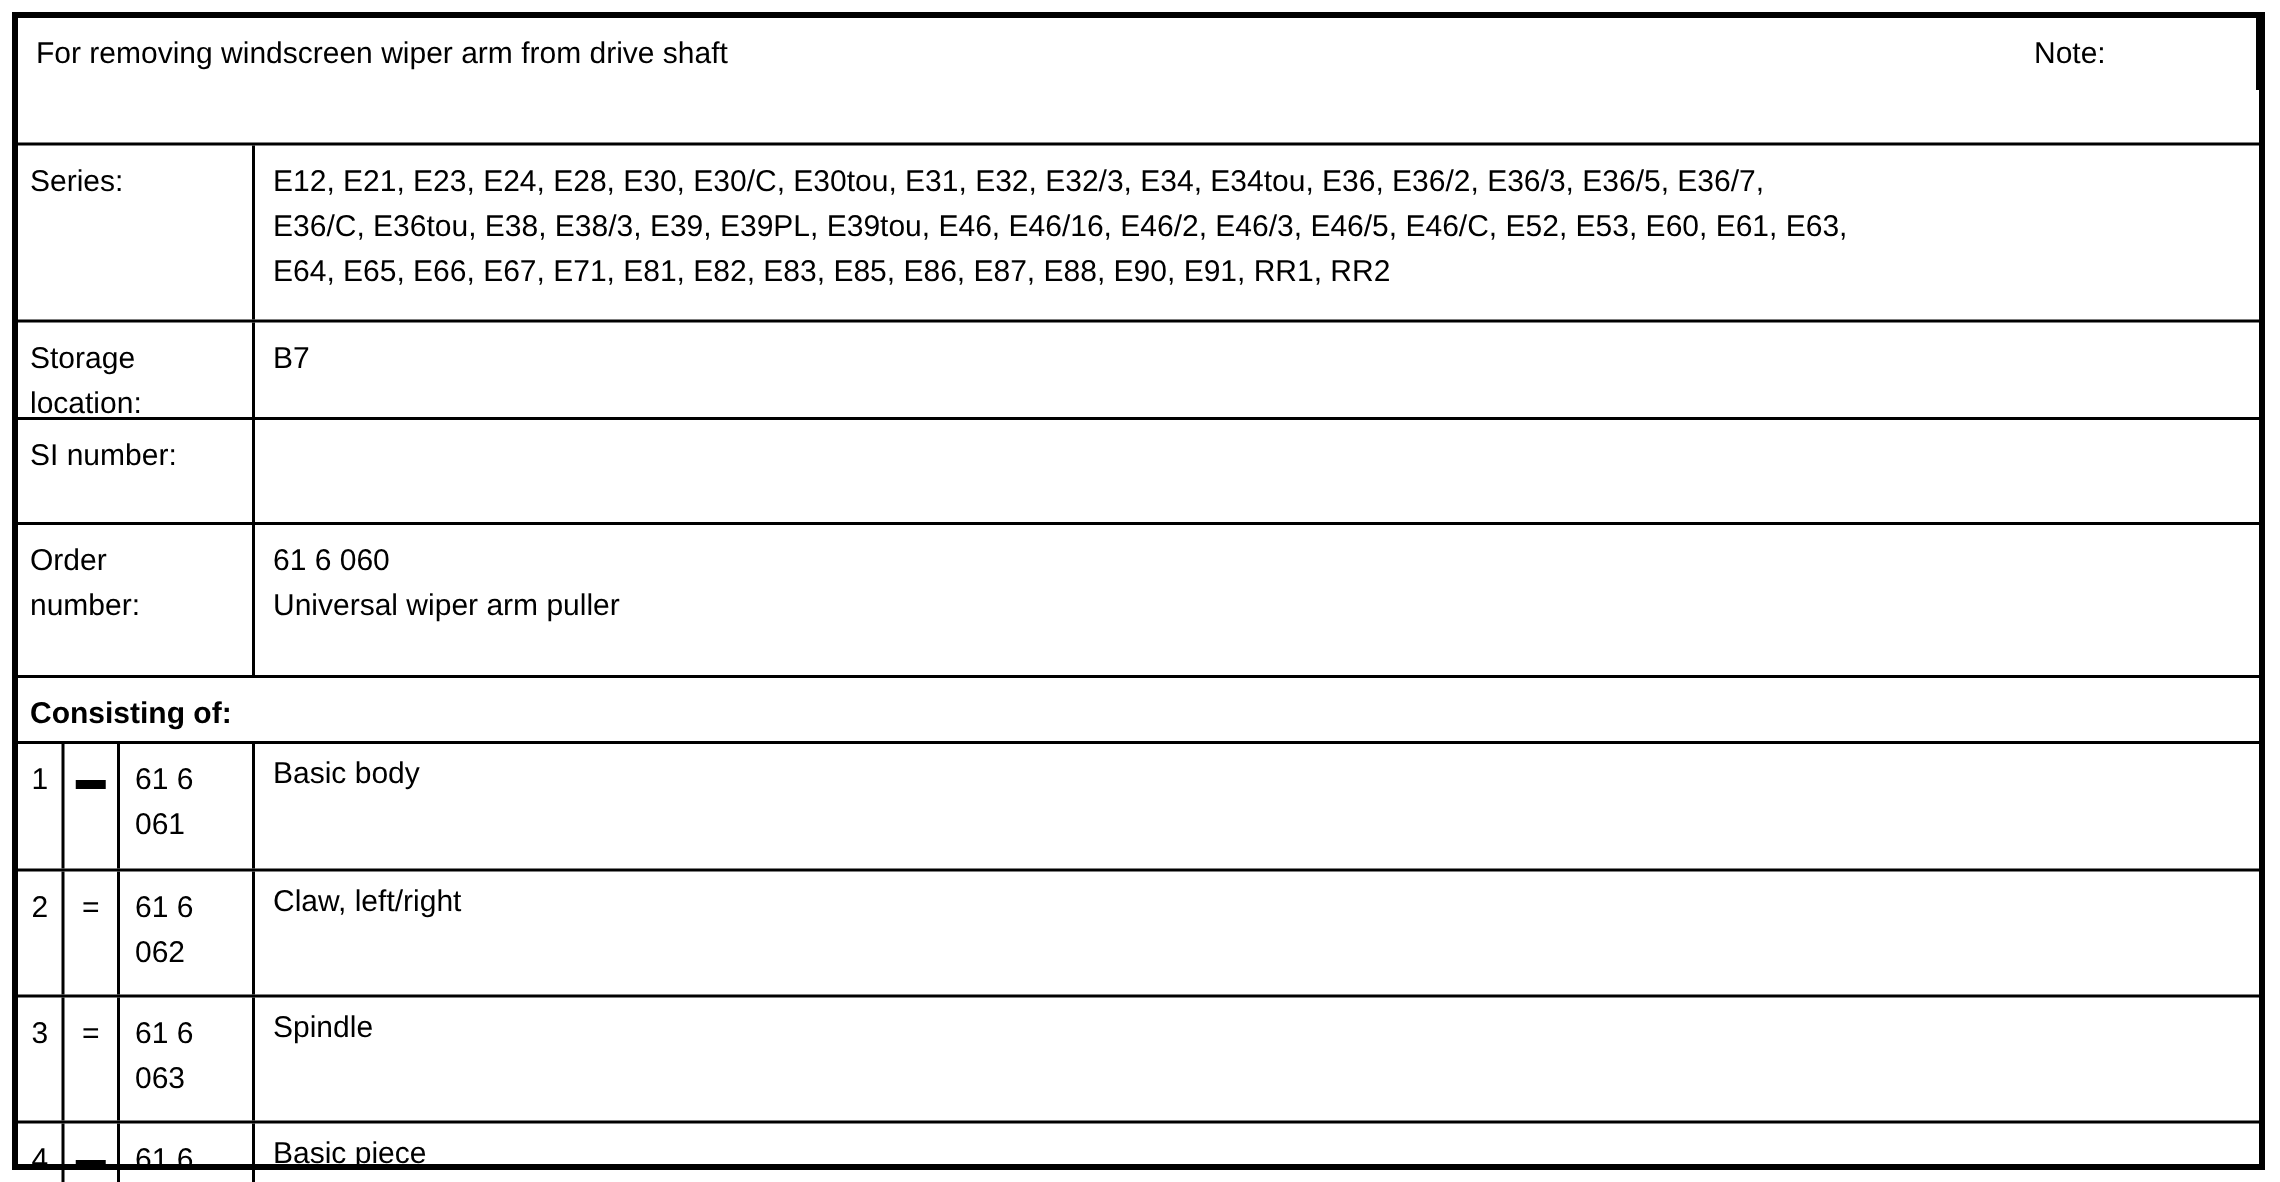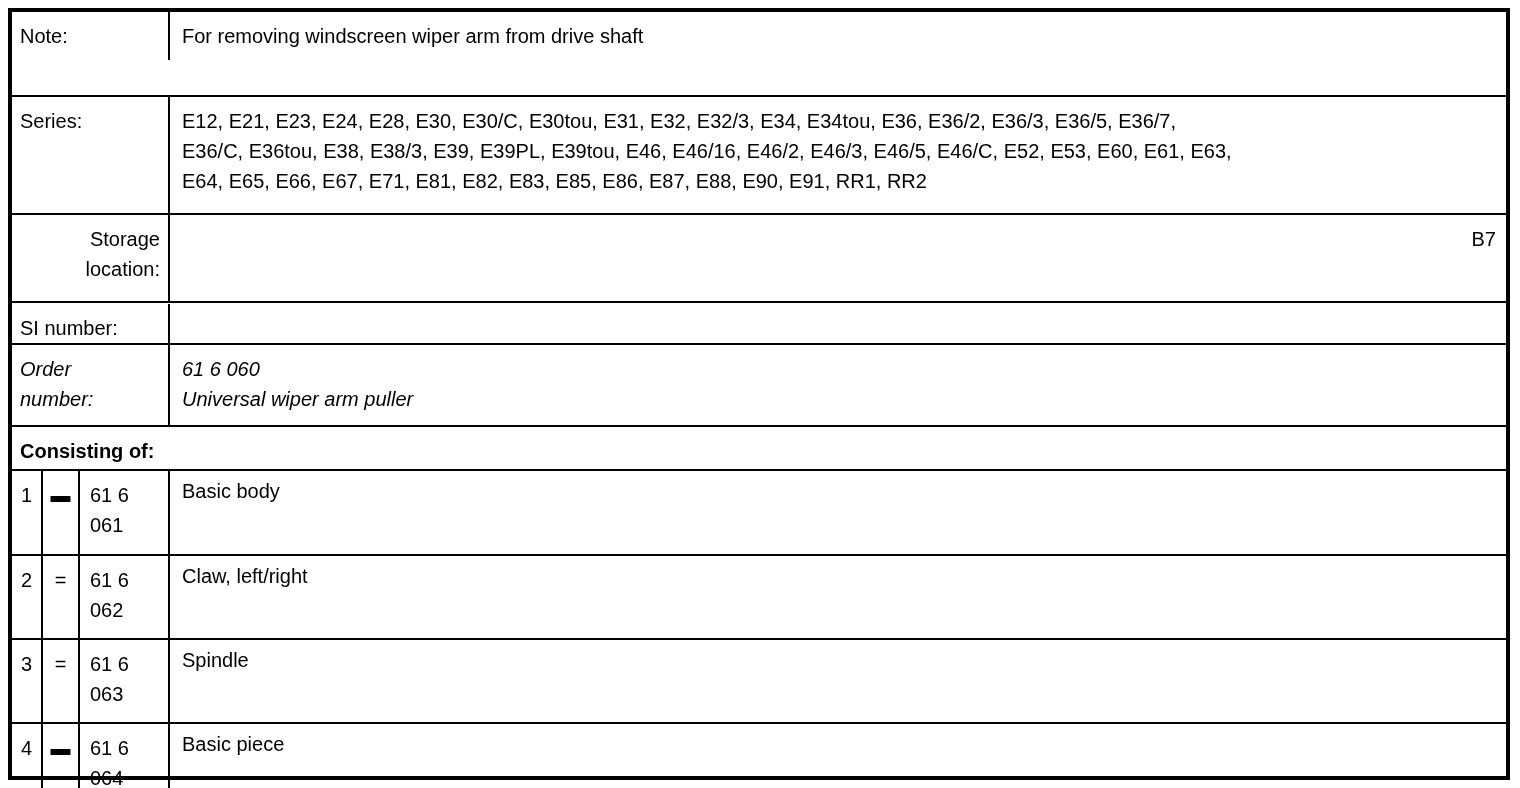--- a/index.html
+++ b/index.html
@@ -16,23 +16,23 @@
     border: 4px solid #000000;
     background: #ffffff;
     display: flex;
     flex-direction: column;
   }
   .row { display: flex; width: 100%; flex: none; }
   .row + .row { border-top: 2px solid #000000; }
 
   .h-note       { height: 48px; }
   .h-series     { height: 118px; margin-top: 35px; }
-  .h-storage    { height: 88px; text-align: right; }
-  .h-si         { height: 42px; align-items: center; }
-  .h-order      { height: 82px; font-style: italic; }
+  .h-storage    { height: 65px; }
+  .h-si         { height: 70px; }
+  .h-order      { height: 102px; }
   .h-consisting { height: 44px; font-weight: bold; }
   .h-item1      { height: 85px; }
   .h-item2      { height: 84px; }
   .h-item3      { height: 84px; }
   .h-item4      { height: 81px; }
 
   .cell {
     font-size: 20px;
     line-height: 30px;
     white-space: pre-line;
@@ -73,22 +73,22 @@
     flex: 1;
     padding: 5px 10px 0 12px;
   }
 </style>
 </head>
 <body>
 
 <div class="tbl">
 
   <div class="row h-note">
+    <div class="cell value-col">For removing windscreen wiper arm from drive shaft</div>
     <div class="cell label-col">Note:</div>
-    <div class="cell value-col">For removing windscreen wiper arm from drive shaft</div>
   </div>
 
   <div class="row h-series">
     <div class="cell label-col">Series:</div>
     <div class="cell value-col">E12, E21, E23, E24, E28, E30, E30/C, E30tou, E31, E32, E32/3, E34, E34tou, E36, E36/2, E36/3, E36/5, E36/7,
 E36/C, E36tou, E38, E38/3, E39, E39PL, E39tou, E46, E46/16, E46/2, E46/3, E46/5, E46/C, E52, E53, E60, E61, E63,
 E64, E65, E66, E67, E71, E81, E82, E83, E85, E86, E87, E88, E90, E91, RR1, RR2</div>
   </div>
 
   <div class="row h-storage">

